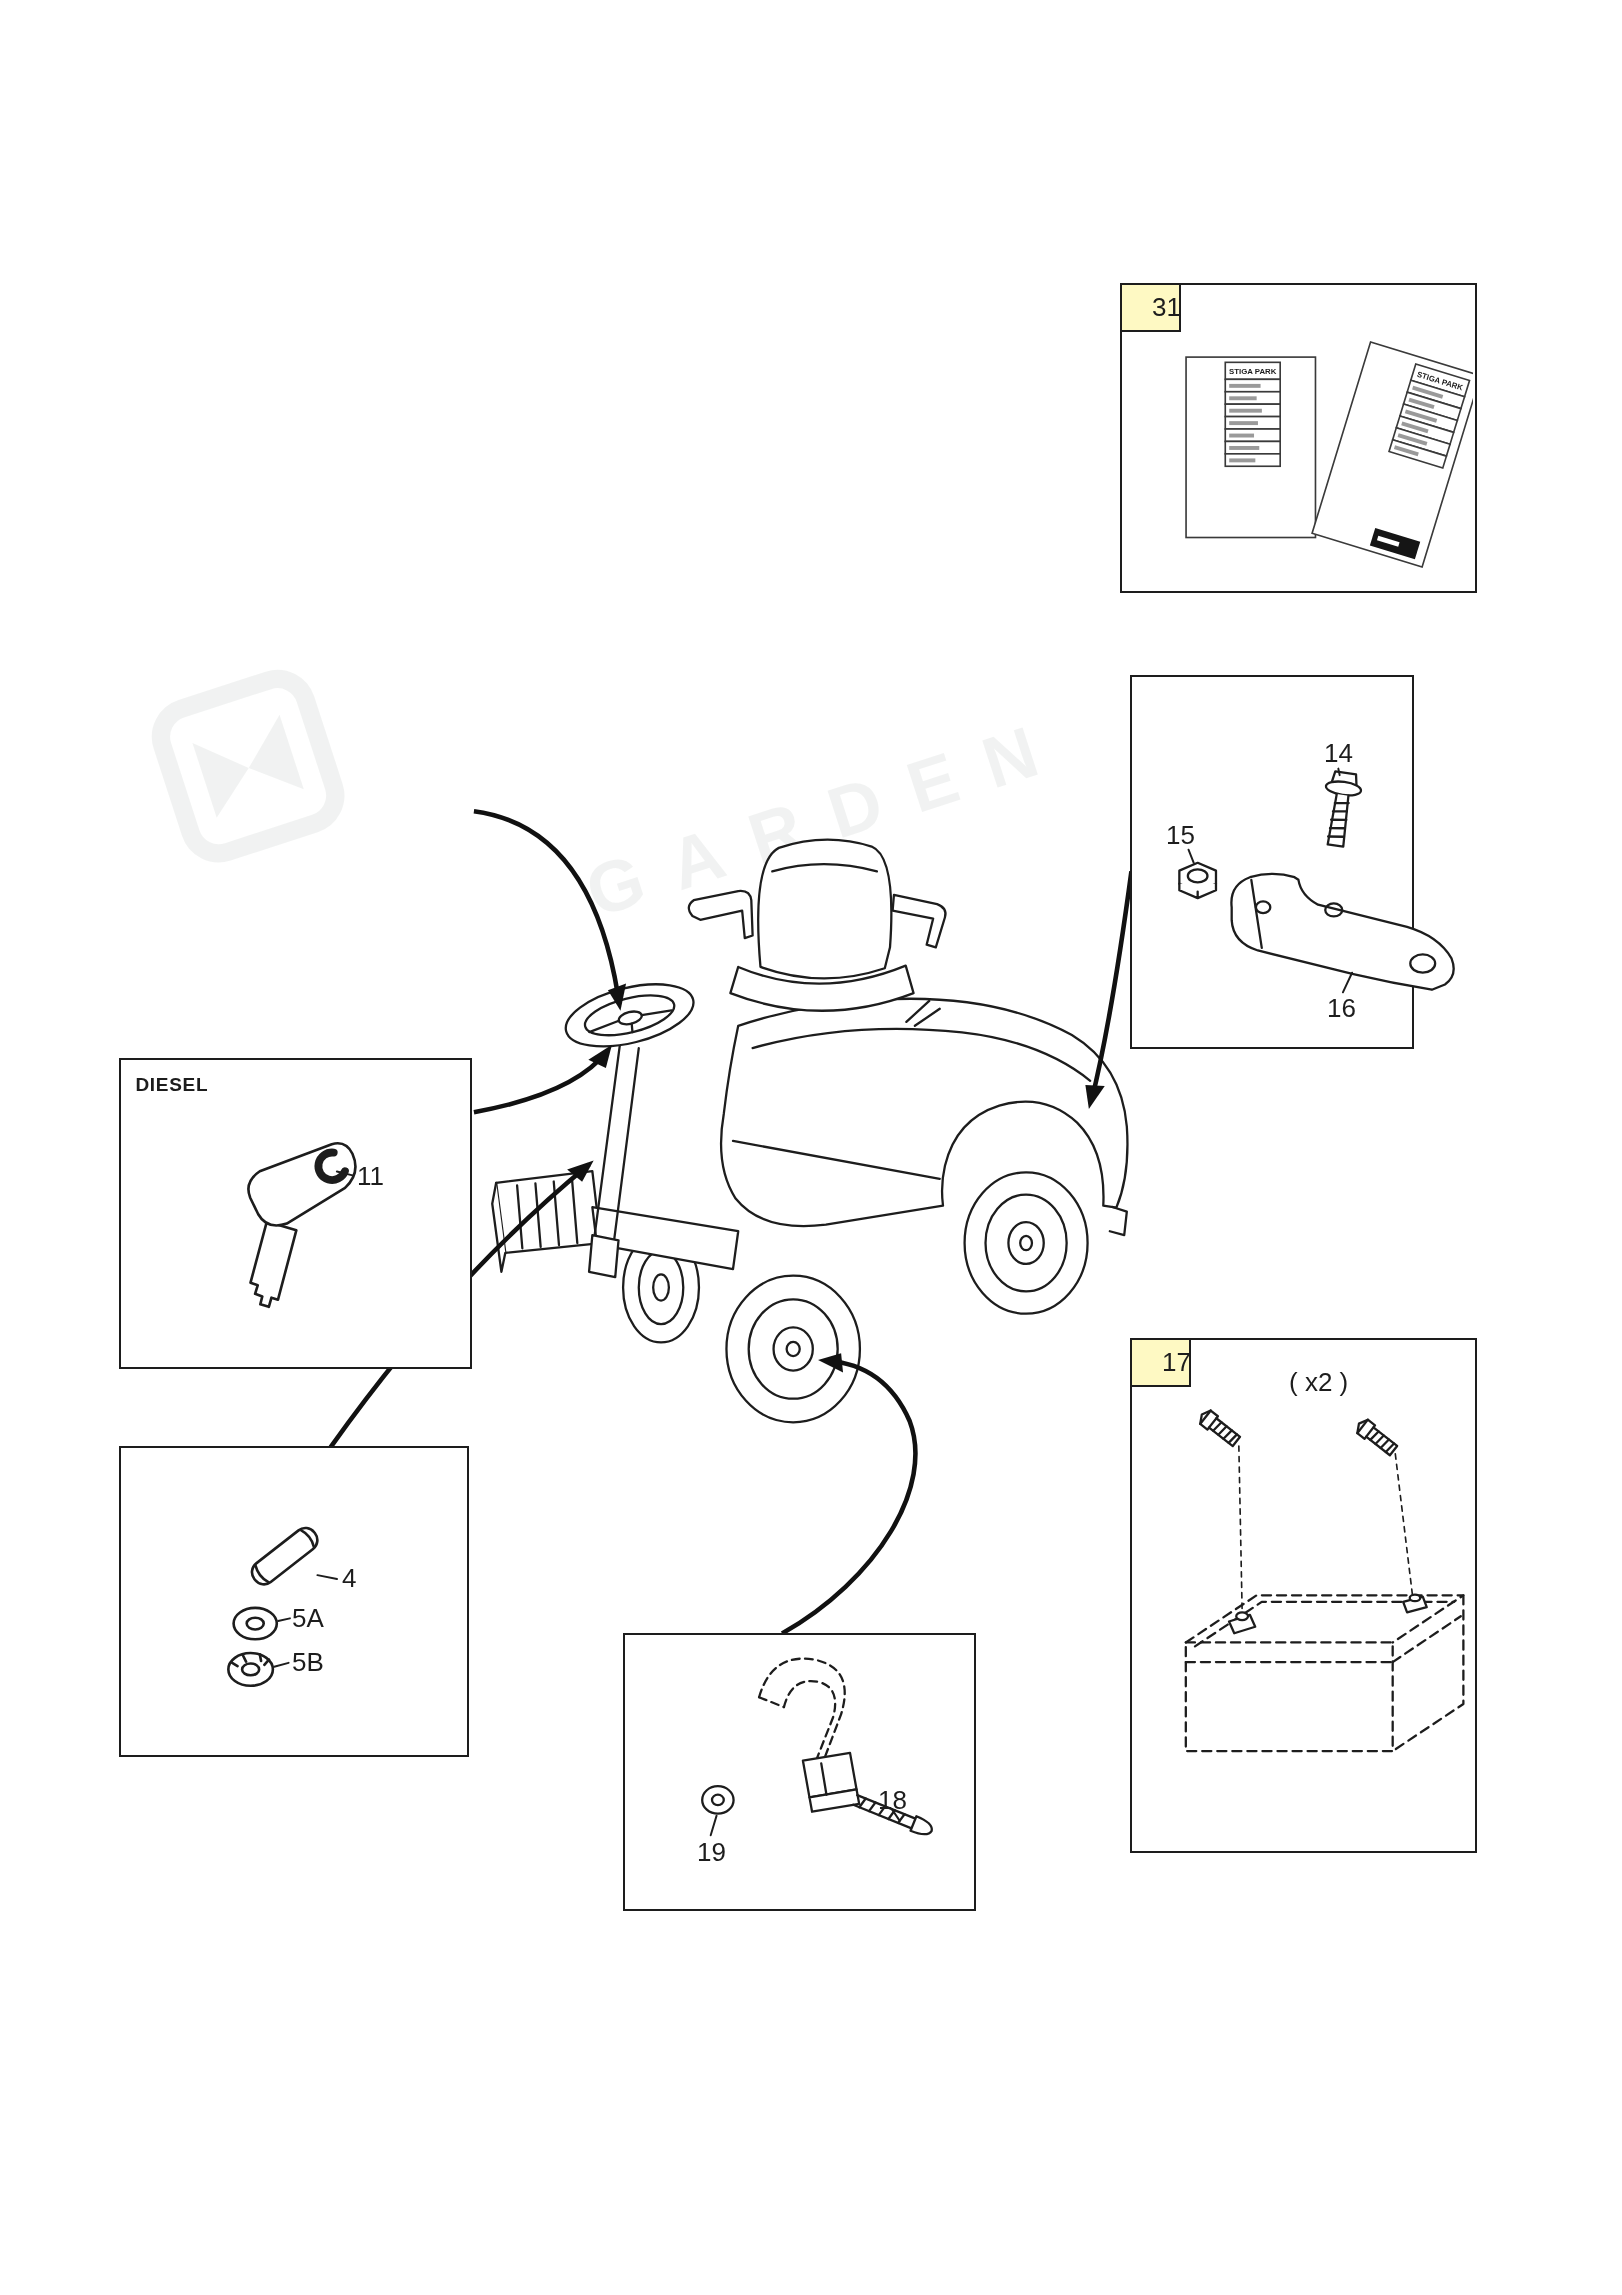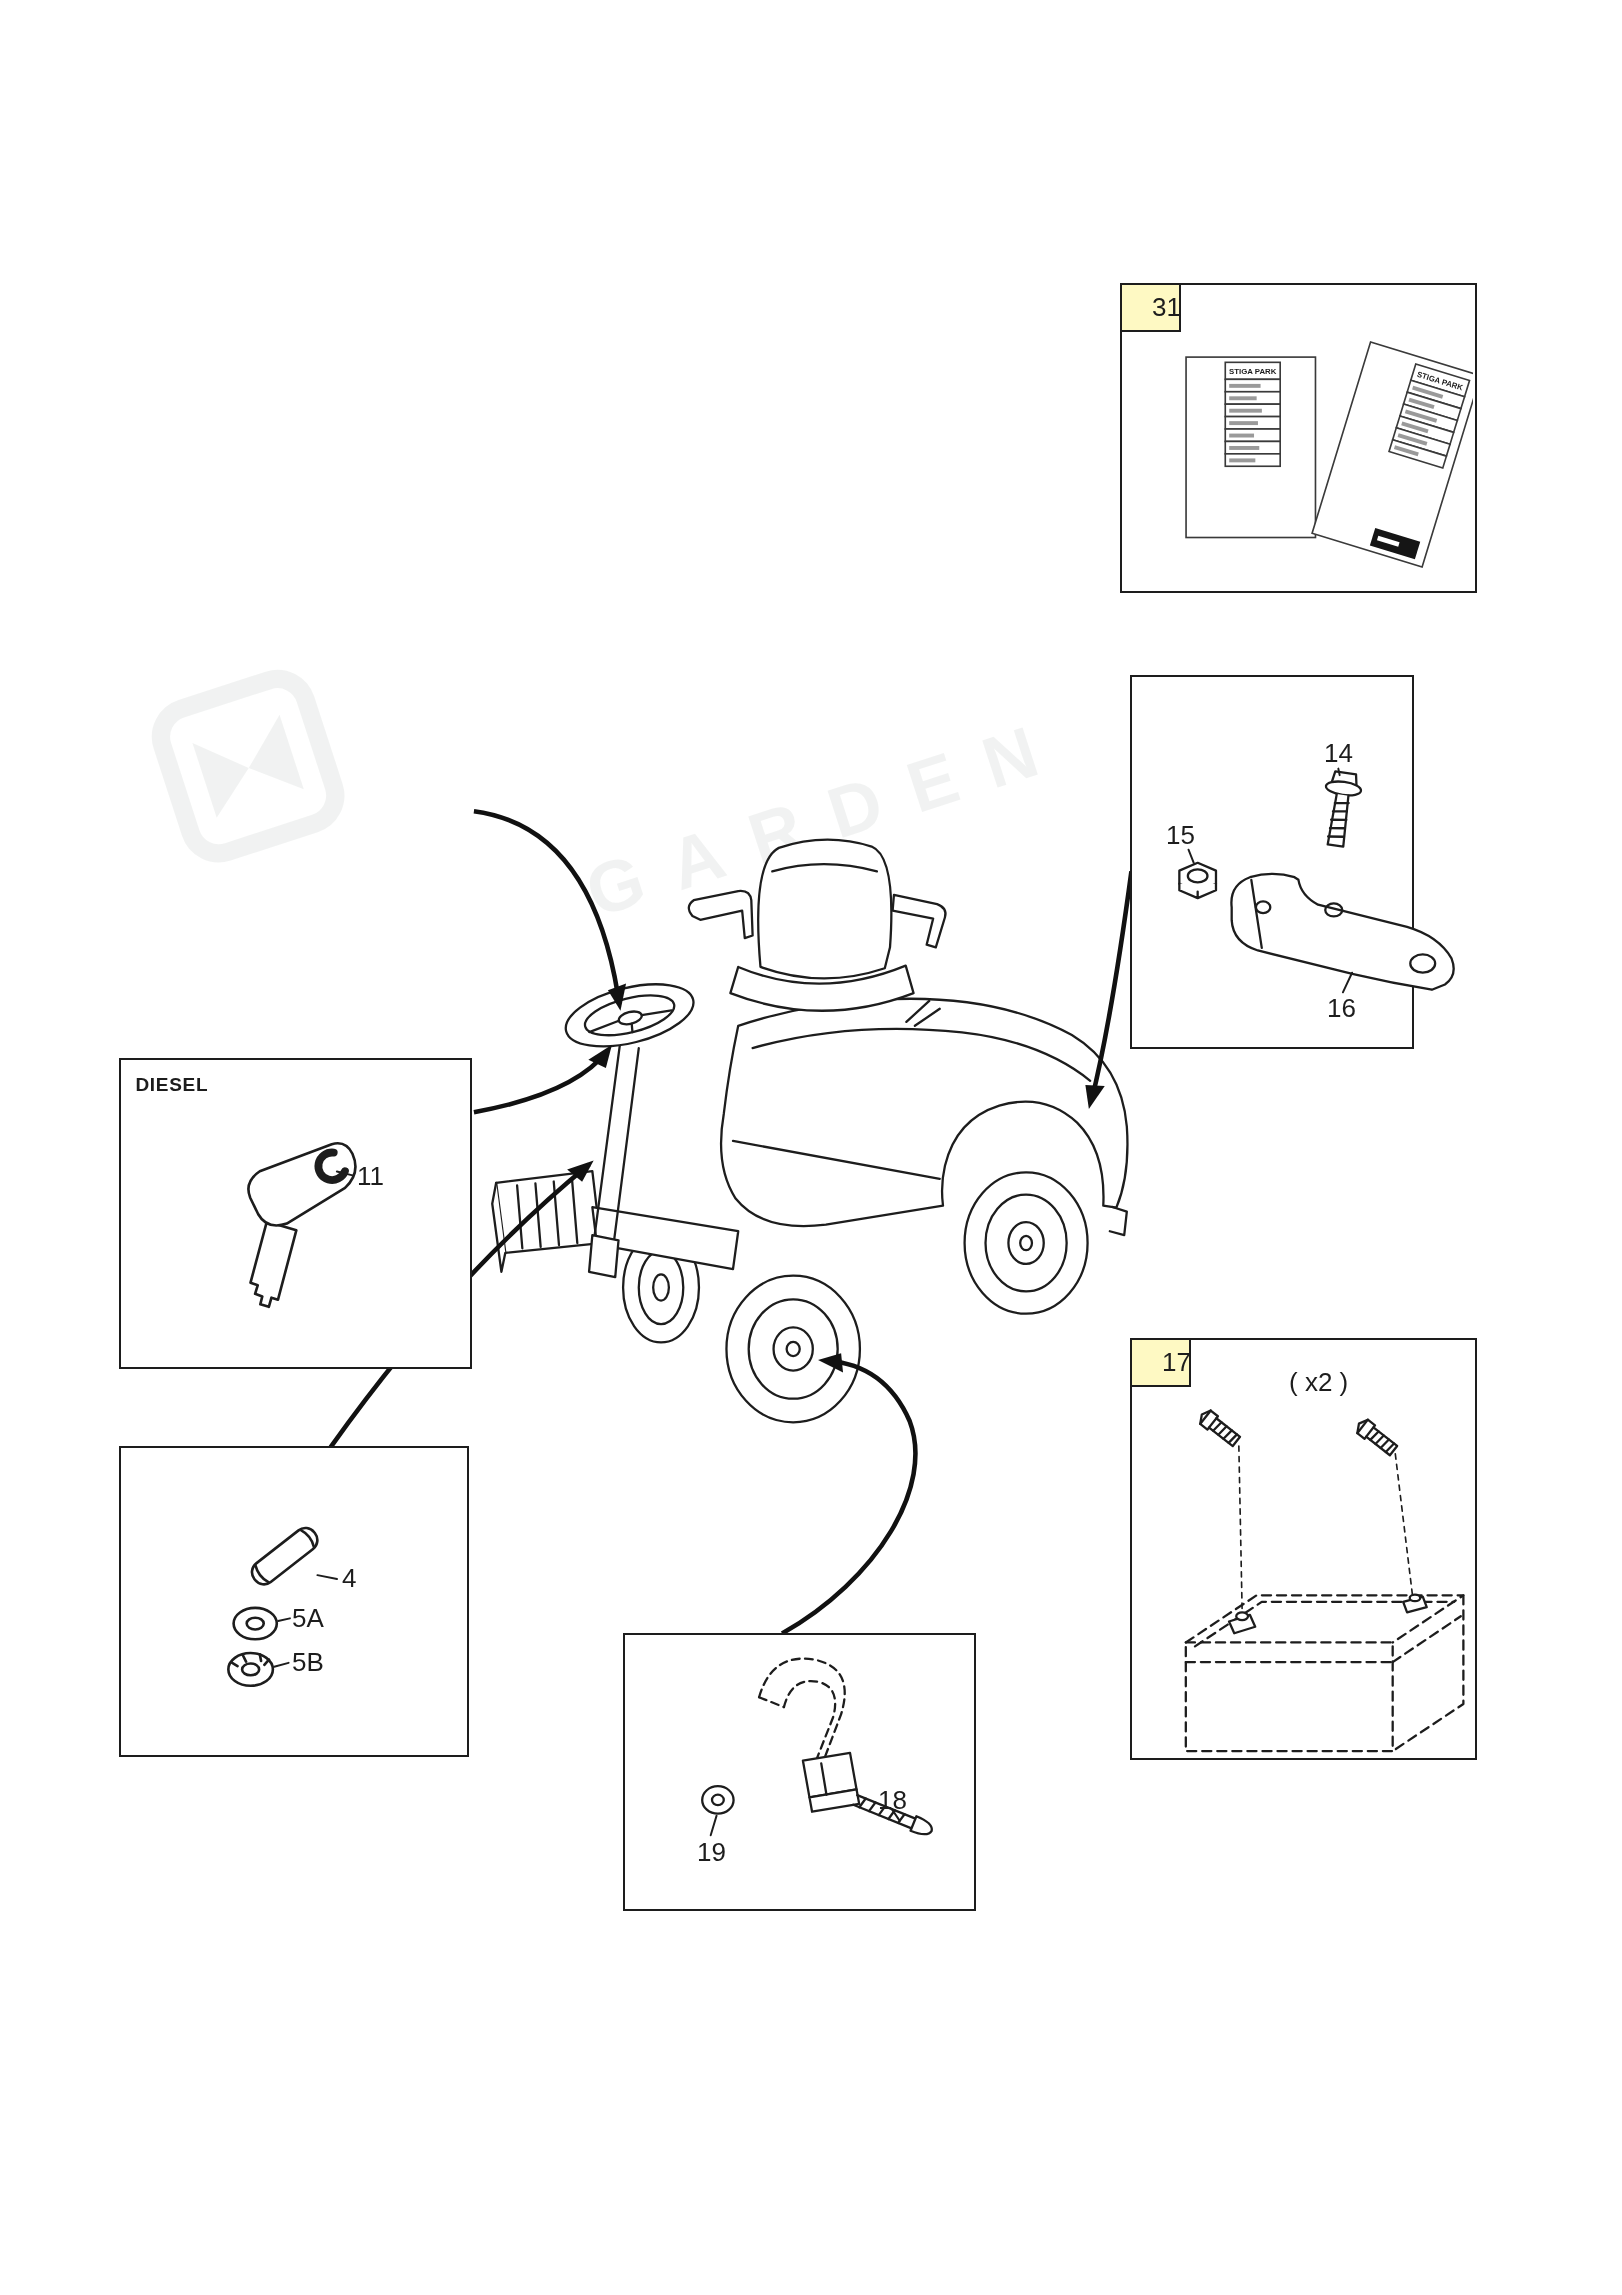--- a/index.html
+++ b/index.html
@@ -216,21 +216,21 @@
           <path d="M 197 172 Q 199 146 228 142 L 345 153 Q 367 157 367 180 Q 366 212 334 222 L 230 232 Q 199 228 197 200 Z" fill="#fff"></path>
           <path d="M 342 166 A 21 21 0 1 0 345 199" stroke-width="12"></path>
         </g>
         <path d="M 330 170 L 354 176" stroke-width="3"></path>
       </g>
     </svg>
     <span class="box-heading" style="left:14.4px; top:9.2px;">DIESEL</span>
     <span class="part-label" style="left:236px; top:102px;">11</span>
   </div>
 
-  <div class="callout" style="left:1130px; top:1338px; width:347px; height:422px;">
+  <div class="callout" style="left:1130px; top:1338px; width:347px; height:515px;">
     <svg width="342" height="417" viewBox="0 0 522 637">
       <g fill="none" stroke="#1d1d1d" stroke-width="3.5" stroke-linecap="round" stroke-linejoin="round">
 
         <g transform="translate(112 118) rotate(38)">
           <path d="M 0 -13 L 14 -13 L 14 13 L 0 13 Z" fill="#fff"></path>
           <path d="M 0 -13 L -7 0 L 0 13"></path>
           <path d="M 14 -9 L 60 -9 L 60 9 L 14 9"></path>
           <path d="M 24 -9 L 22 9 M 34 -9 L 32 9 M 44 -9 L 42 9 M 54 -9 L 52 9"></path>
         </g>
         <g transform="translate(352 132) rotate(38)">

